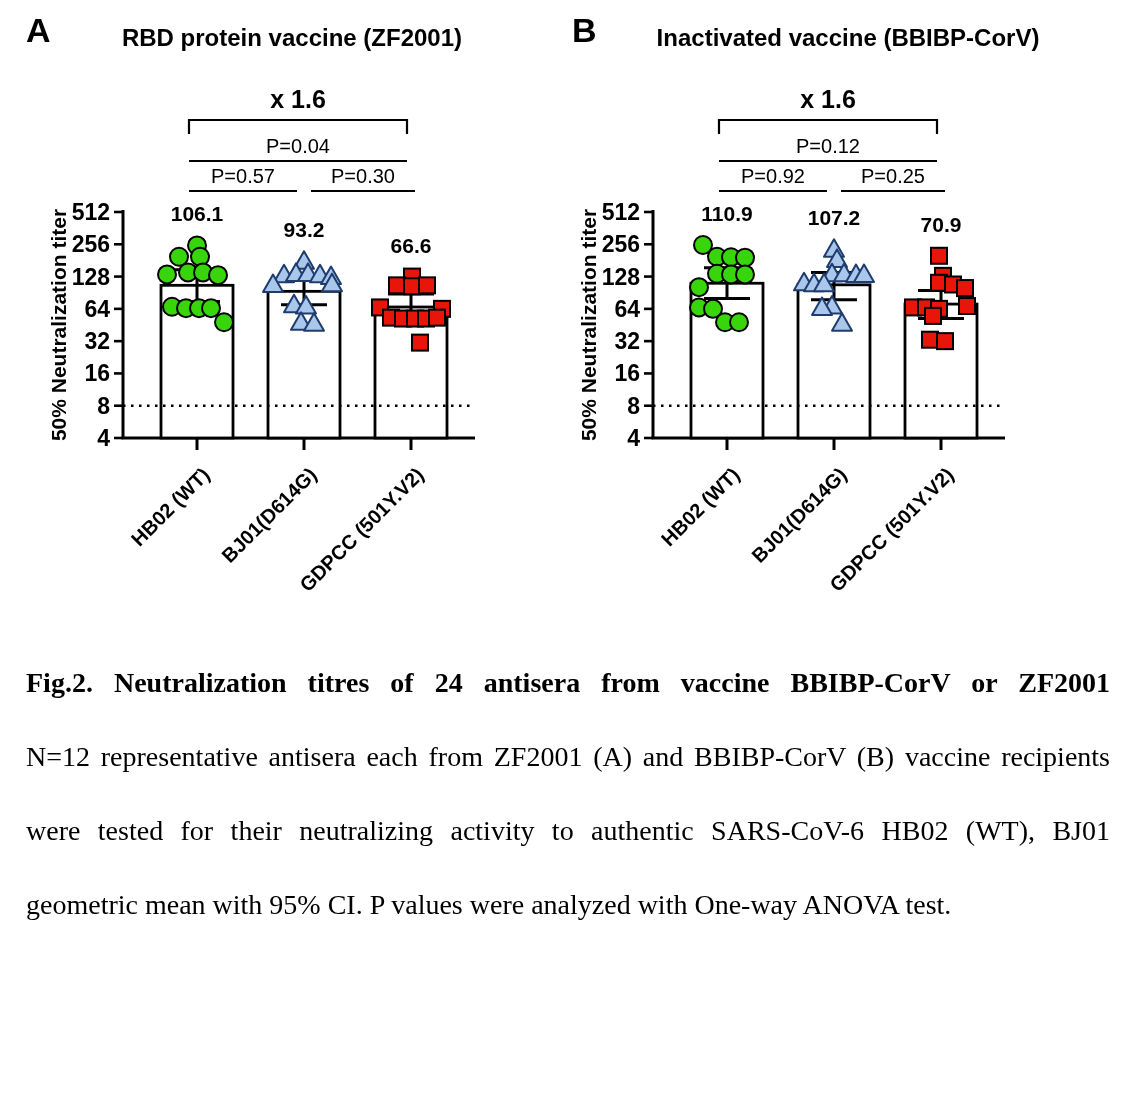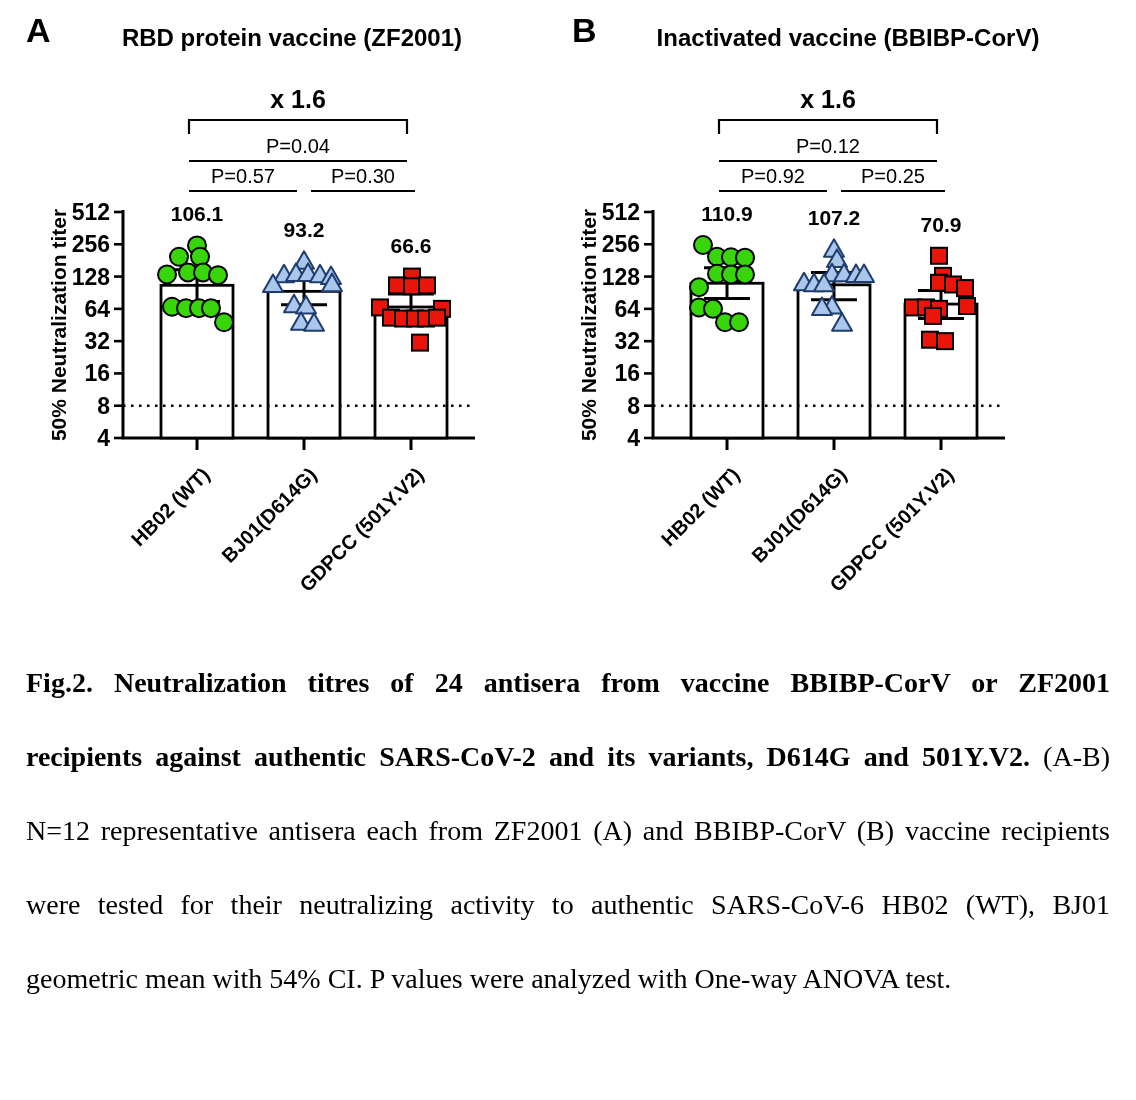--- a/index.html
+++ b/index.html
@@ -198,19 +198,18 @@
         <rect x="354" y="331.70956128928424" width="16" height="16" fill="#E9140A" stroke="#000000" stroke-width="2"></rect>
         <rect x="369" y="333.1428571428571" width="16" height="16" fill="#E9140A" stroke="#000000" stroke-width="2"></rect>
         <text x="373" y="231.7840715872732" font-size="21" font-weight="700" text-anchor="middle" fill="#000" font-family="&quot;Liberation Sans&quot;, sans-serif">70.9</text>
         <text x="387" y="476" font-size="20" font-weight="700" text-anchor="end" fill="#000" font-family="&quot;Liberation Sans&quot;, sans-serif" transform="rotate(-45 387 476)">GDPCC (501Y.V2)</text>
         <text x="28" y="325" font-size="21" font-weight="700" text-anchor="middle" fill="#000" font-family="&quot;Liberation Sans&quot;, sans-serif" transform="rotate(-90 28 325)">50% Neutralization titer</text>
       </svg>
     </div>
 
   <div id="caption">
     <div class="caption-line just"><span class="b">Fig.2. Neutralization titres of 24 antisera from vaccine BBIBP-CorV or ZF2001</span><span></span></div>
-    <div class="caption-line just"><span class="b">recipients against authentic SARS-CoV-2 and its variants, D614G and 501Y.V2.</span><span> (A-B)</span></div>
     <div class="caption-line just"><span class="b"></span><span>N=12 representative antisera each from ZF2001 (A) and BBIBP-CorV (B) vaccine recipients</span></div>
     <div class="caption-line just"><span class="b"></span><span>were tested for their neutralizing activity to authentic SARS-CoV-6 HB02 (WT), BJ01</span></div>
-    <div class="caption-line"><span class="b"></span><span>geometric mean with 54% CI. P values were analyzed with One-way ANOVA test.</span></div>
+    <div class="caption-line"><span class="b"></span><span>geometric mean with 95% CI. P values were analyzed with One-way ANOVA test.</span></div>
   </div>
 
 </div>
 
 </body></html>

